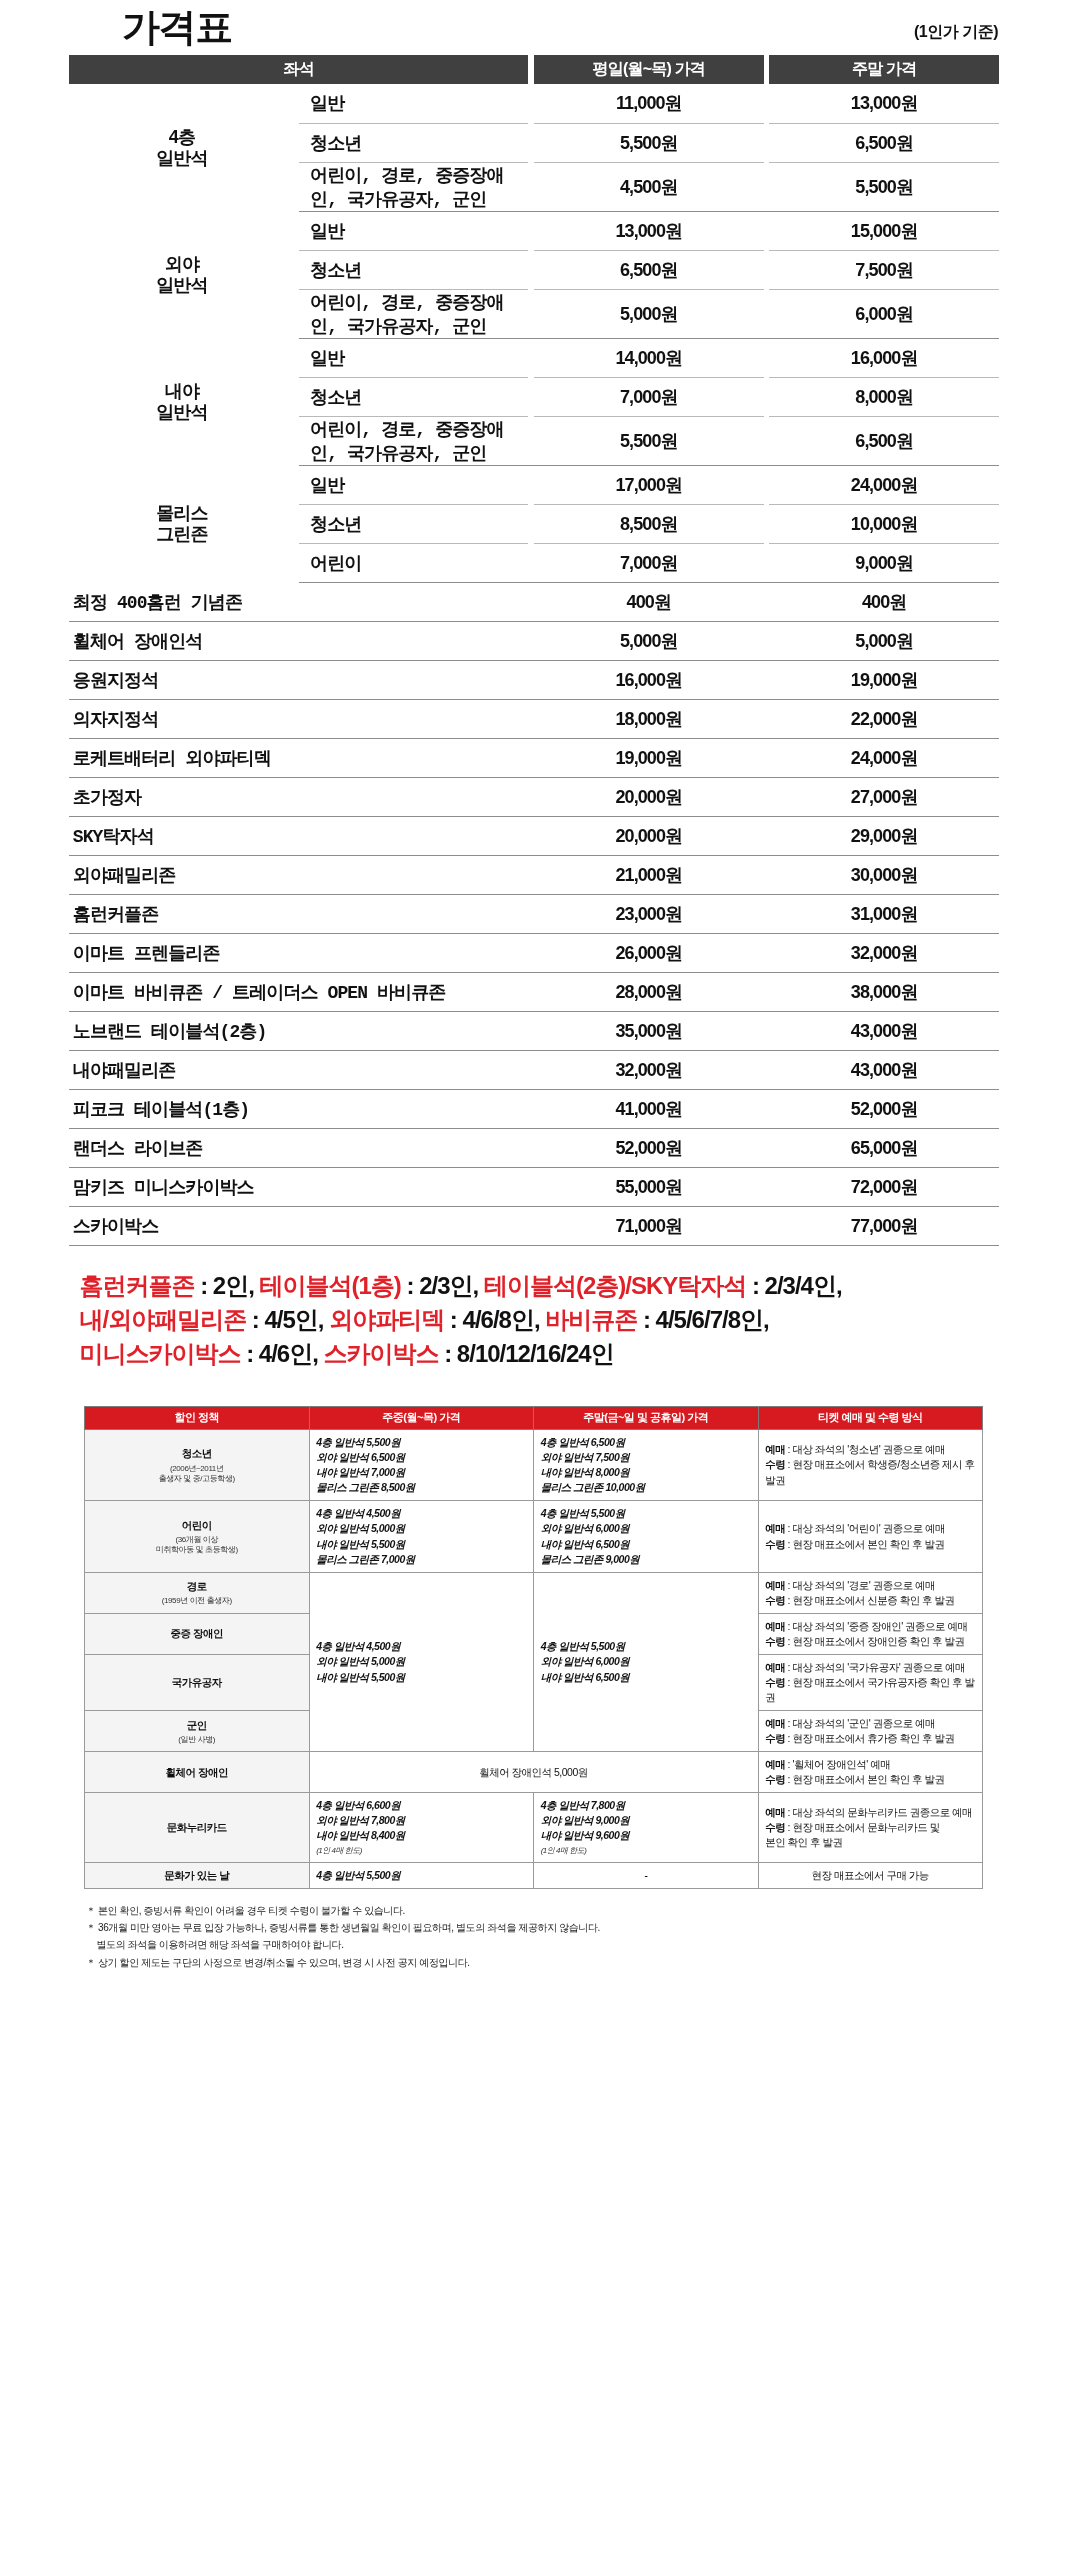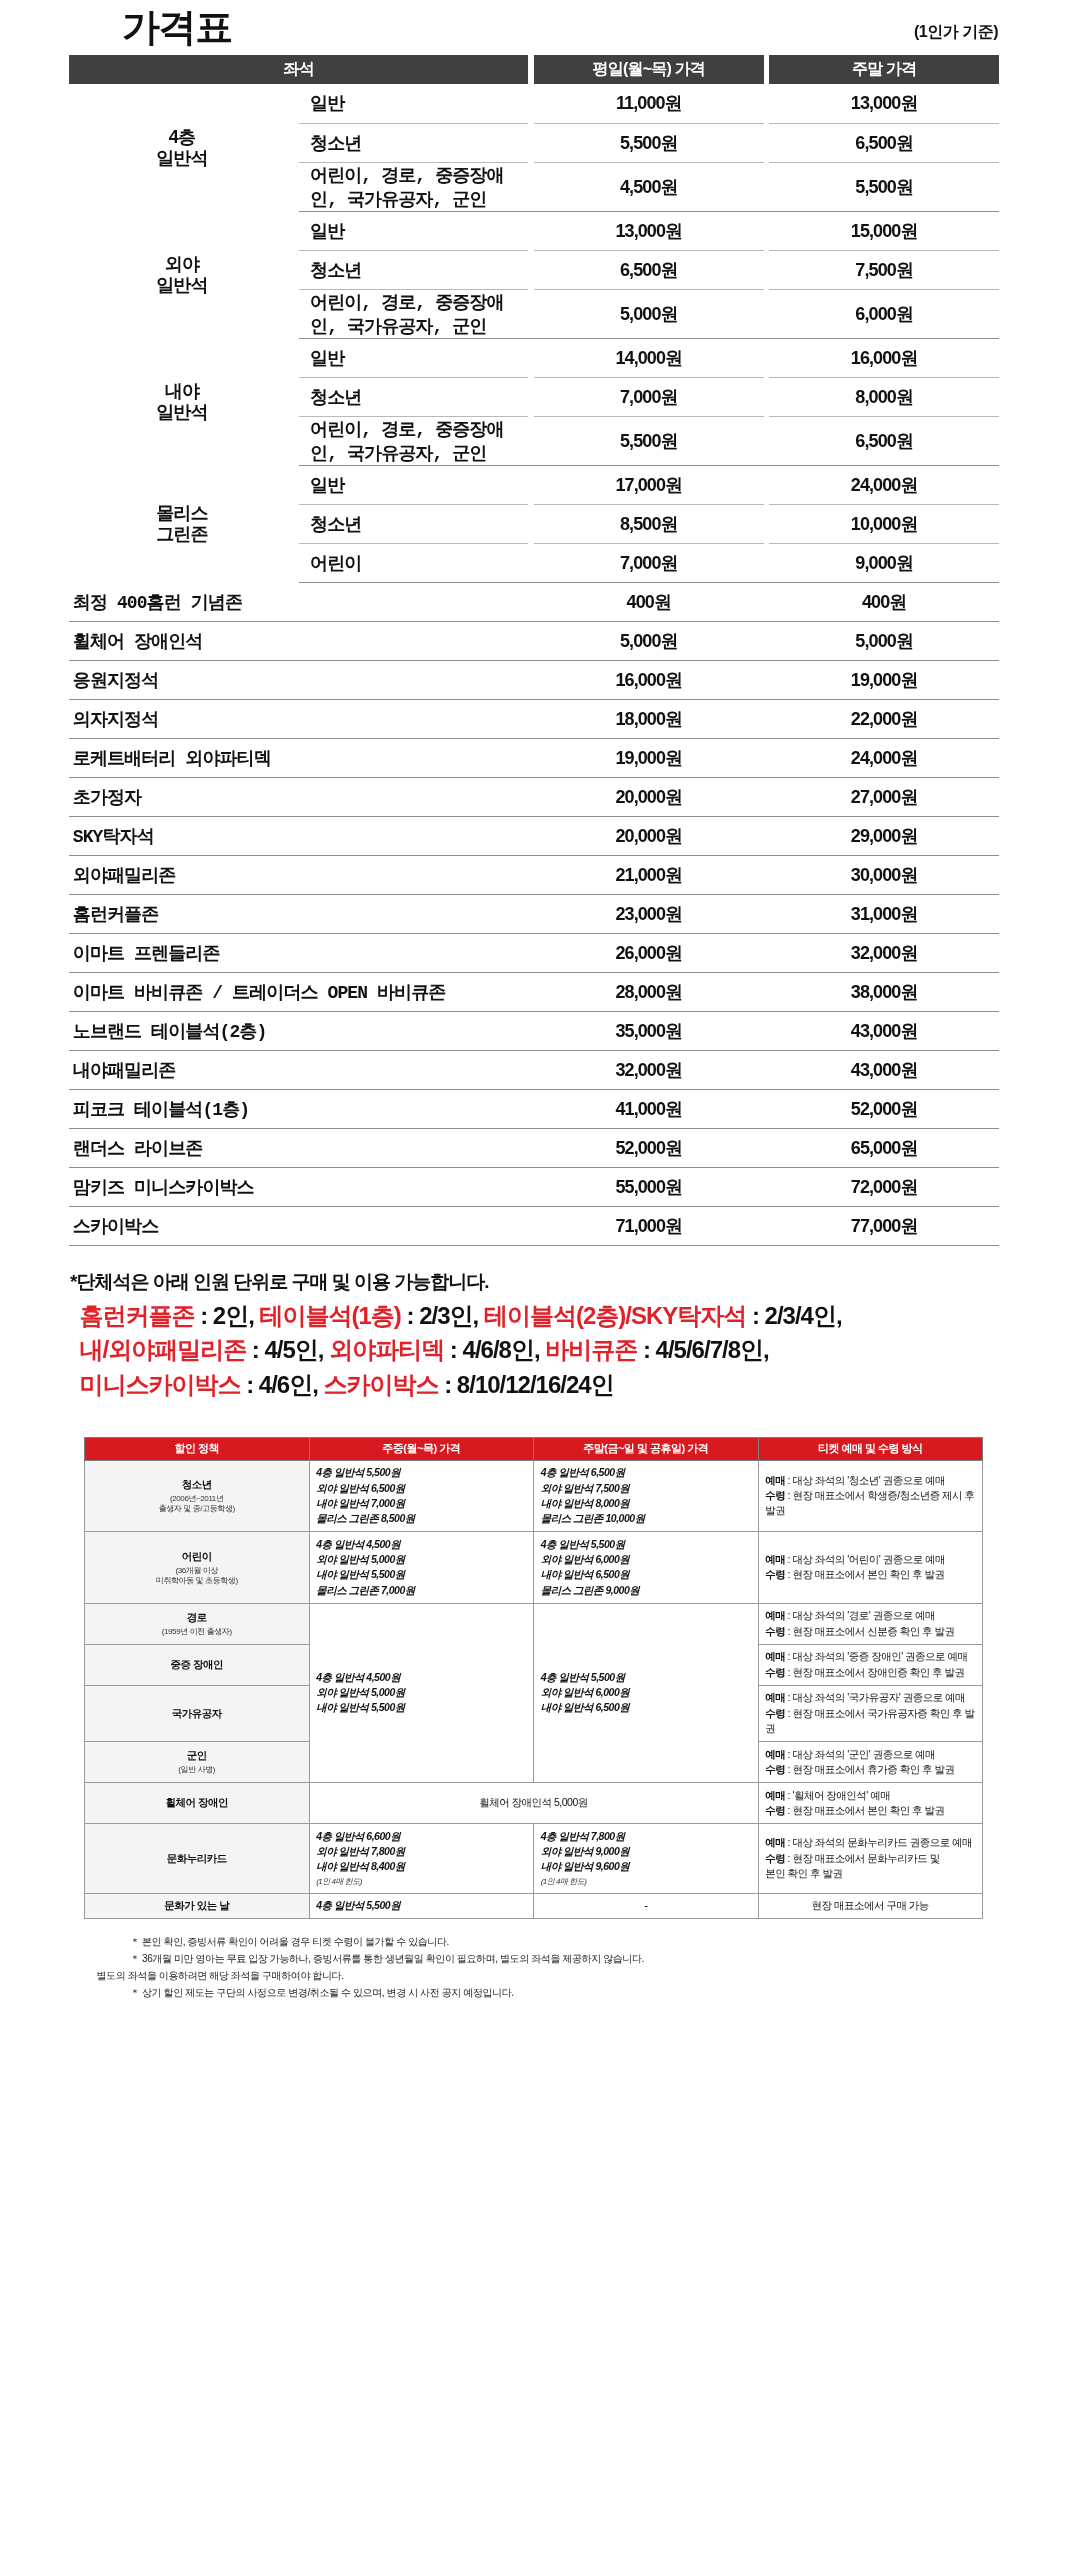--- a/index.html
+++ b/index.html
@@ -175,21 +175,21 @@
 
   
   .footnotes {
     margin: 13.3px 0 0 86px;
     width: 905px;
     font-size: 10px;
     line-height: 1.72;
     letter-spacing: -0.4px;
     color: #1a1a1a;
   }
-  .footnotes .fn { padding-left: 0; margin-left: 44px; }
+  .footnotes .fn { padding-left: 0; }
   .footnotes .fn-ind { padding-left: 10.5px; }
 </style>
 </head>
 <body>
 
 <div class="page">
 
   <div class="title-row">
     <div class="page-title">가격표</div>
     <div class="unit-note">(1인가 기준)</div>
@@ -410,21 +410,20 @@
           <td class="seat-cell full" colspan="2">스카이박스</td>
           <td class="th-gap"></td>
           <td class="price-cell">71,000원</td>
           <td class="th-gap"></td>
           <td class="price-cell wk">77,000원</td>
         </tr>
       </tbody>
   </table>
 
   <div class="group-note">
-    <div class="hdr">*단체석은 아래 인원 단위로 구매 및 이용 가능합니다.</div>
     <div id="group-note-lines">
         <div class="ln"><span class="red">홈런커플존</span><span class="">&nbsp;:&nbsp;2인,&nbsp;</span><span class="red">테이블석(1층)</span><span class="">&nbsp;:&nbsp;2/3인,&nbsp;</span><span class="red">테이블석(2층)/SKY탁자석</span><span class="">&nbsp;:&nbsp;2/3/4인,</span></div>
         <div class="ln"><span class="red">내/외야패밀리존</span><span class="">&nbsp;:&nbsp;4/5인,&nbsp;</span><span class="red">외야파티덱</span><span class="">&nbsp;:&nbsp;4/6/8인,&nbsp;</span><span class="red">바비큐존</span><span class="">&nbsp;:&nbsp;4/5/6/7/8인,</span></div>
         <div class="ln"><span class="red">미니스카이박스</span><span class="">&nbsp;:&nbsp;4/6인,&nbsp;</span><span class="red">스카이박스</span><span class="">&nbsp;:&nbsp;8/10/12/16/24인</span></div>
       </div>
   </div>
 
   <div class="discount-wrap">
     <table class="discount-table">
       <thead>

